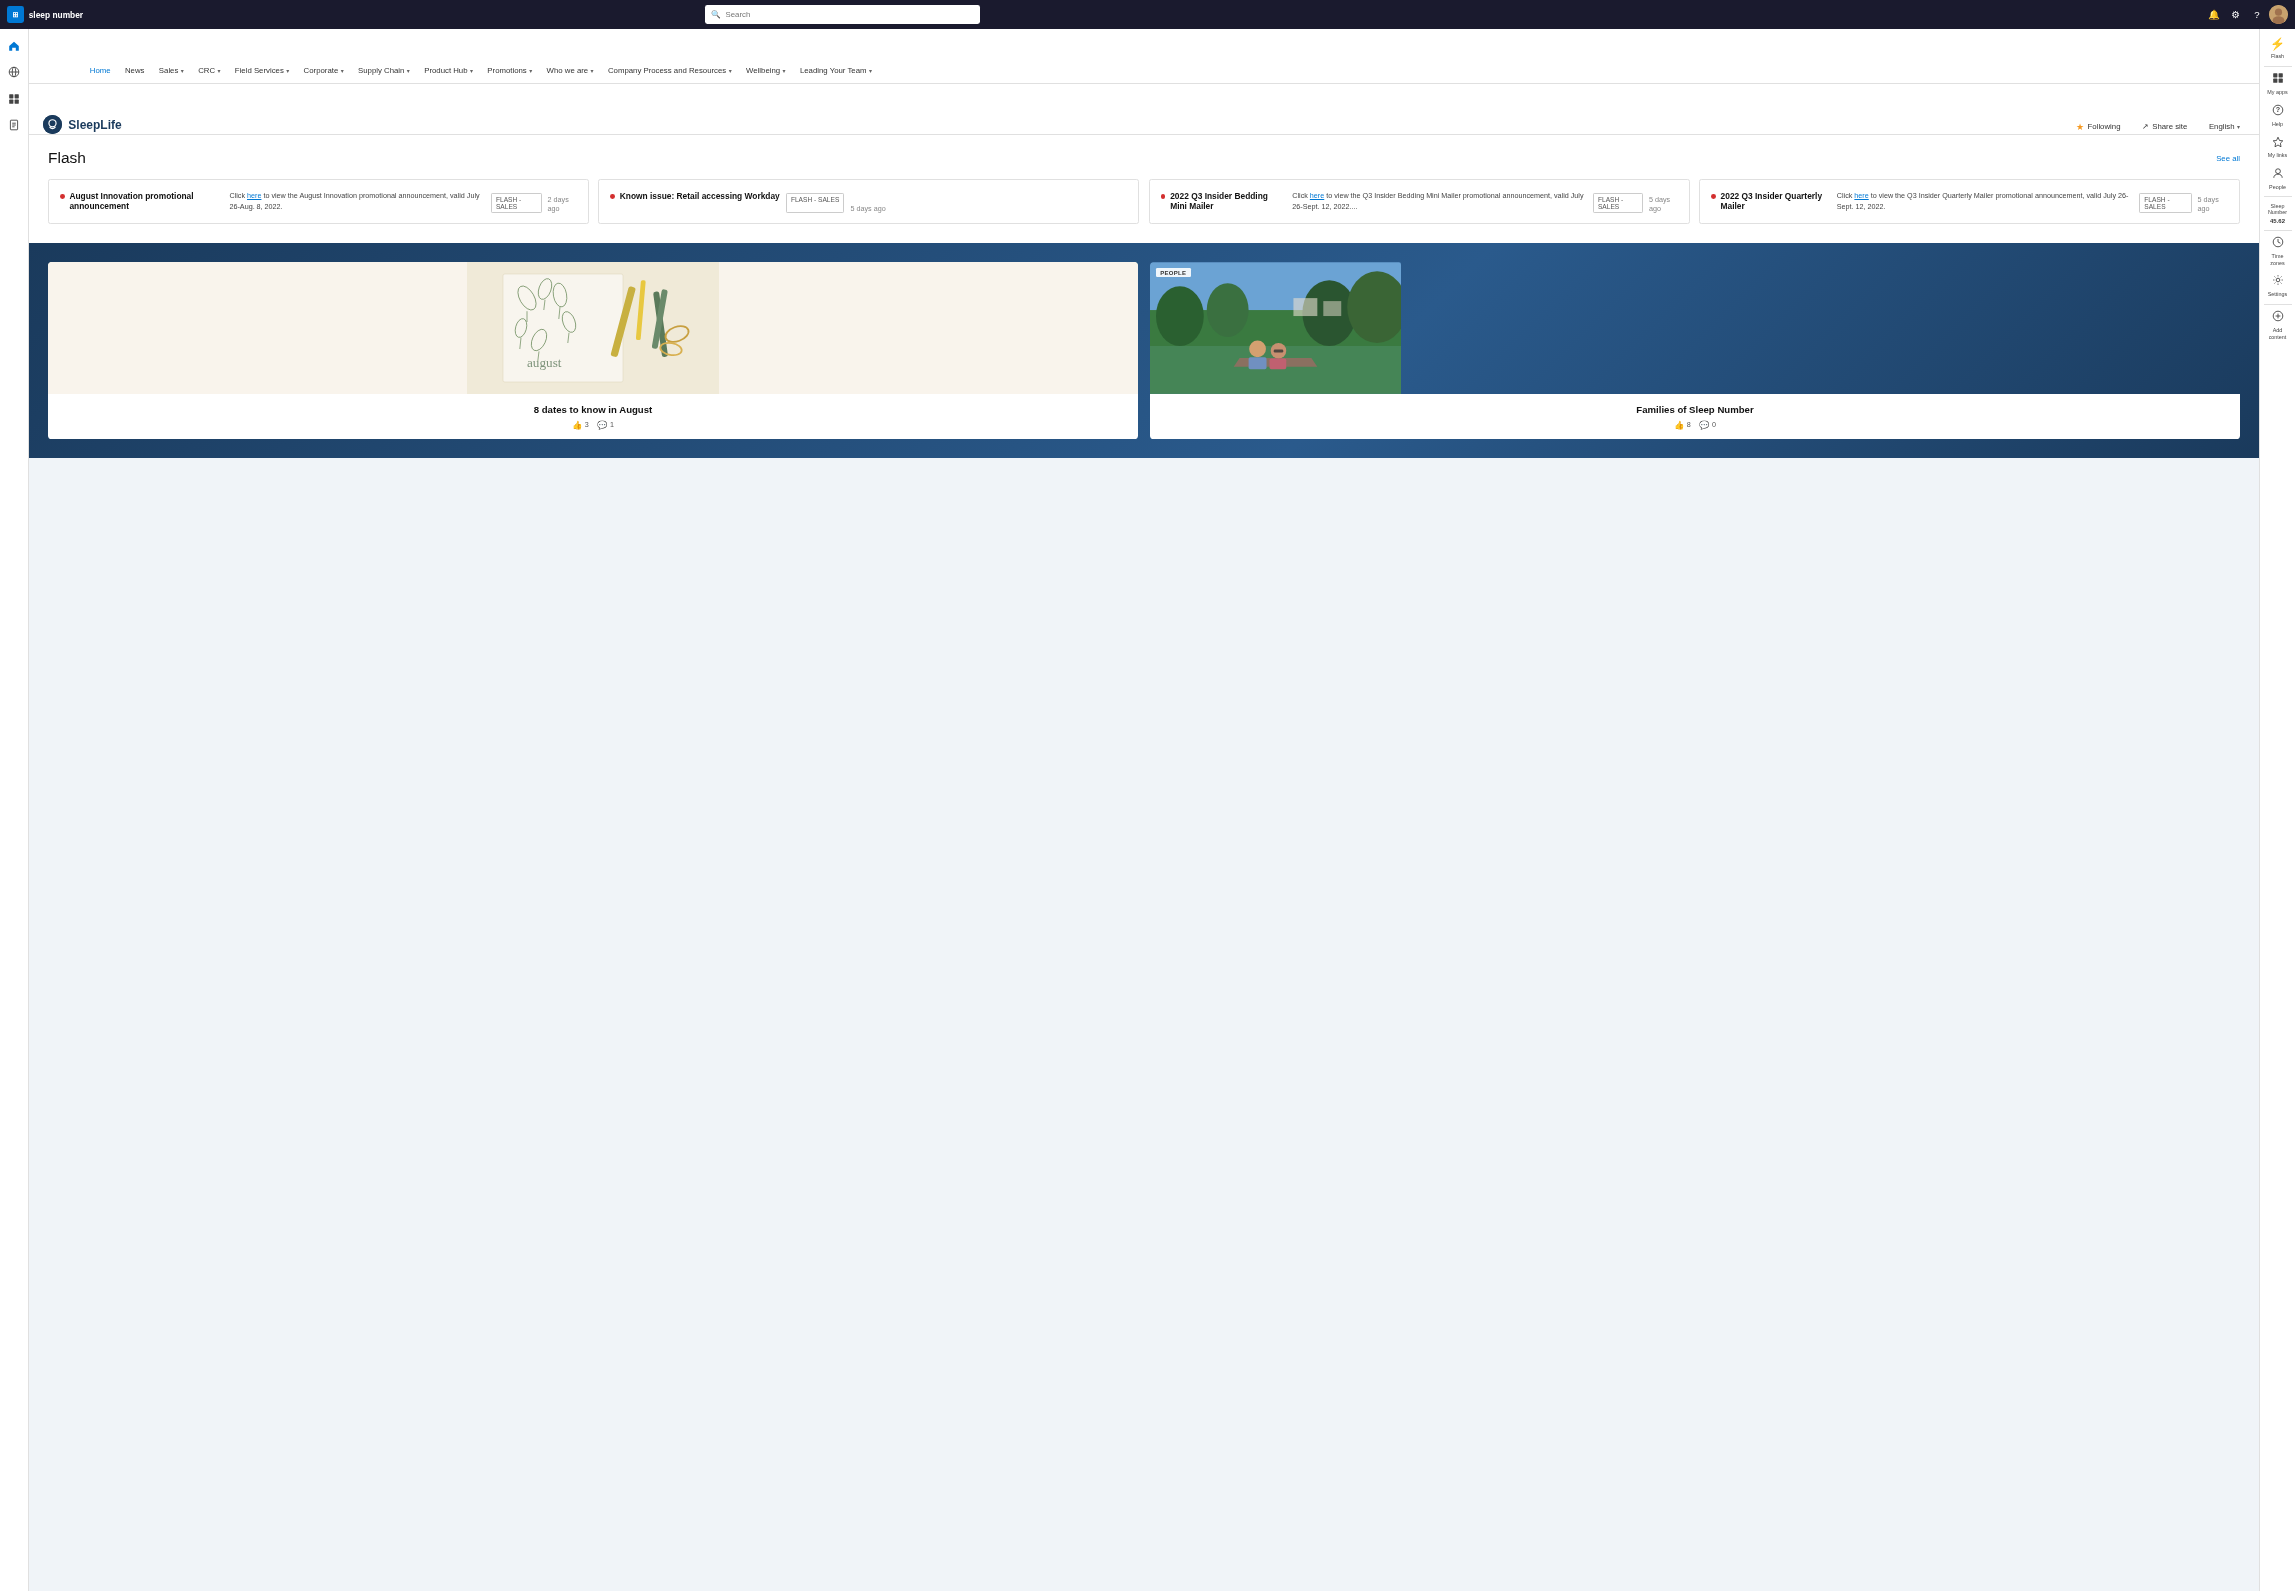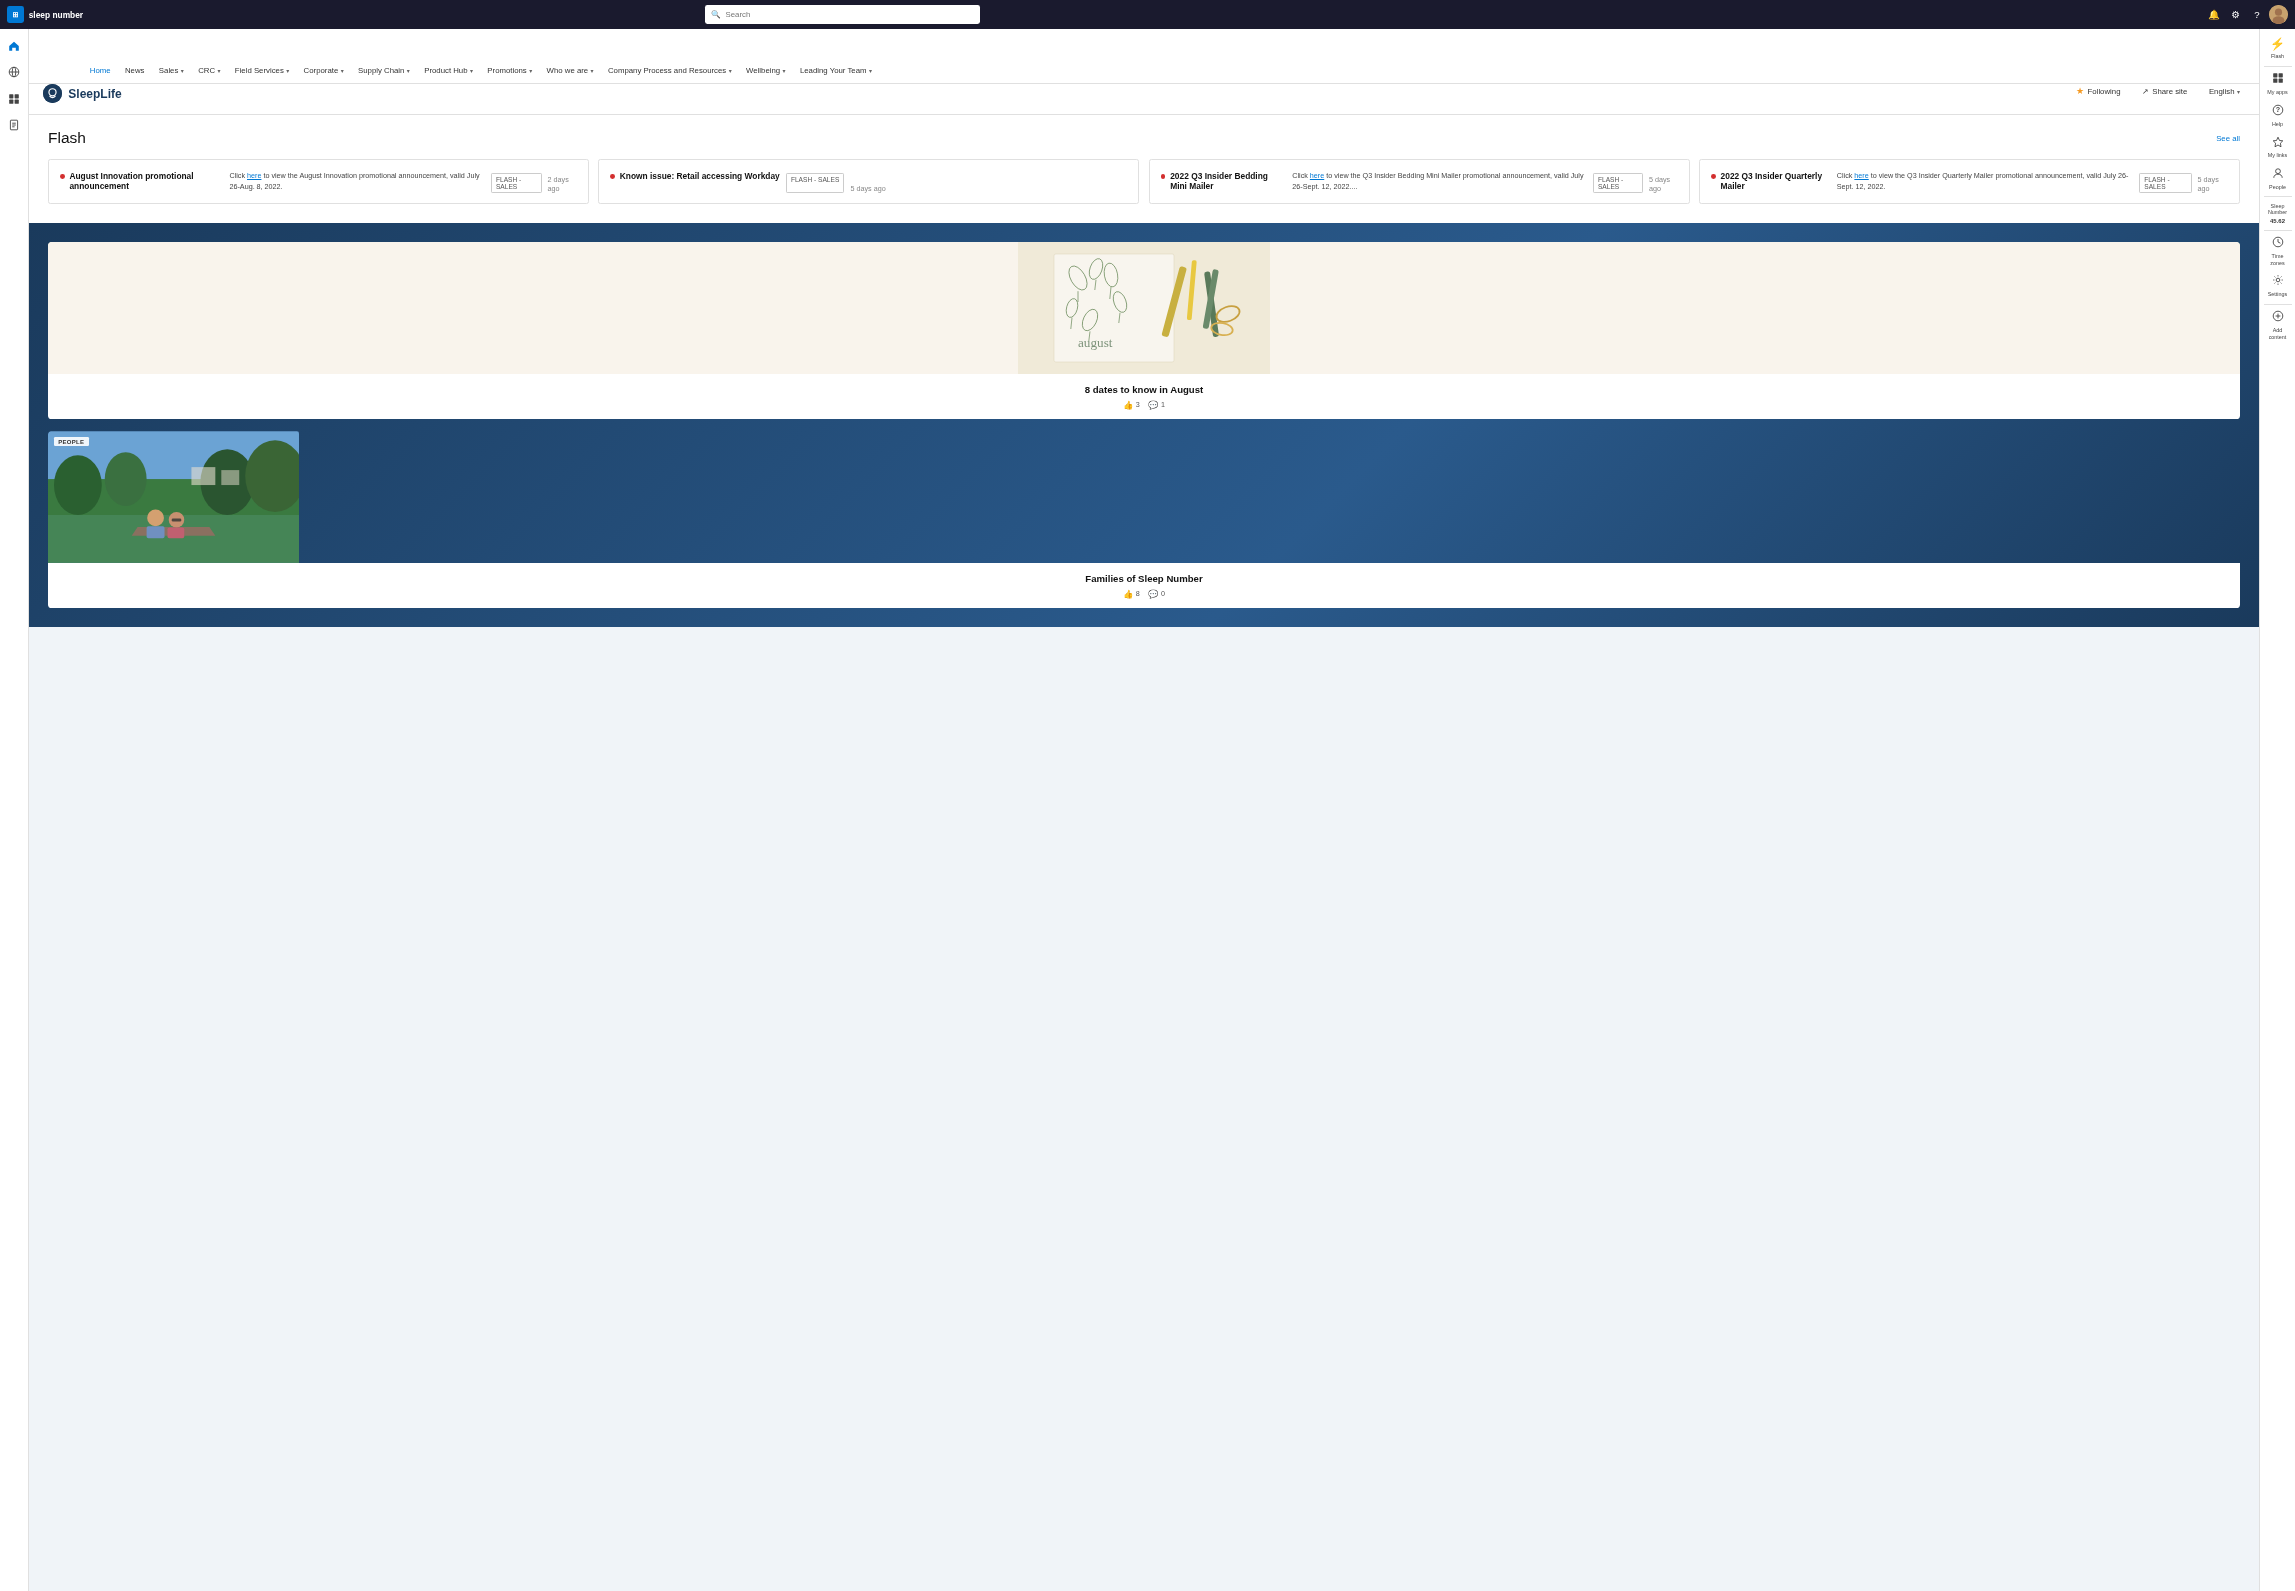--- a/index.html
+++ b/index.html
@@ -198,22 +198,23 @@
     }
     .nav-item.active { color: #0078d4; border-bottom-color: #0078d4; margin-left: 44px; }
     .nav-chevron { font-size: 6px; color: #666; }
 
     
     .site-header {
       height: 31px;
       background: #fff;
       border-bottom: 0.6px solid #e0e0e0;
       display: flex;
-      align-items: flex-start;
+      align-items: flex-end;
       padding: 0 14.3px;
+      margin-top: 20px;
     }
     .site-logo-wrap {
       display: flex;
       align-items: center;
       gap: 6px;
     }
     .site-logo-icon {
       width: 19px;
       height: 19px;
       background: #1a3a5c;
@@ -337,21 +338,20 @@
       color: #888;
       margin-top: auto;
     }
 
     
     .dark-section {
       background: linear-gradient(135deg, #1a3a5c 0%, #2a5a8c 60%, #1a3a5c 100%);
       padding: 19px;
       display: flex;
       gap: 12px;
-      flex-direction: column;
     }
 
     .news-card {
       flex: 1;
       background: transparent;
       border-radius: 3.6px;
       overflow: hidden;
       display: flex;
       flex-direction: column;
     }

